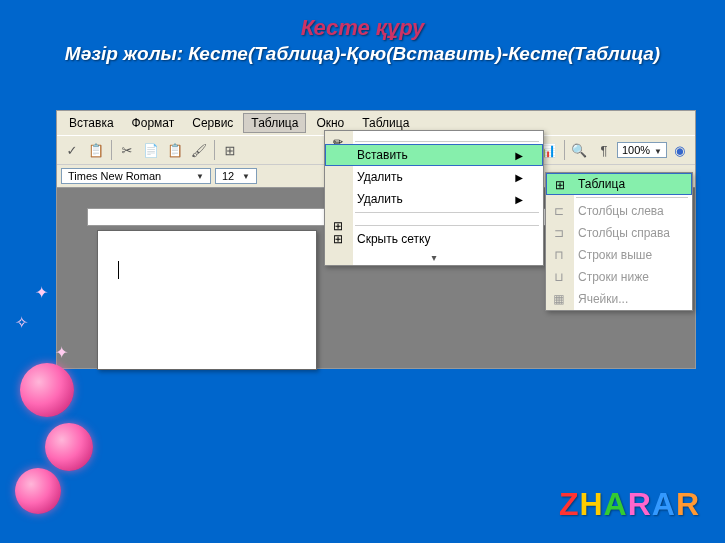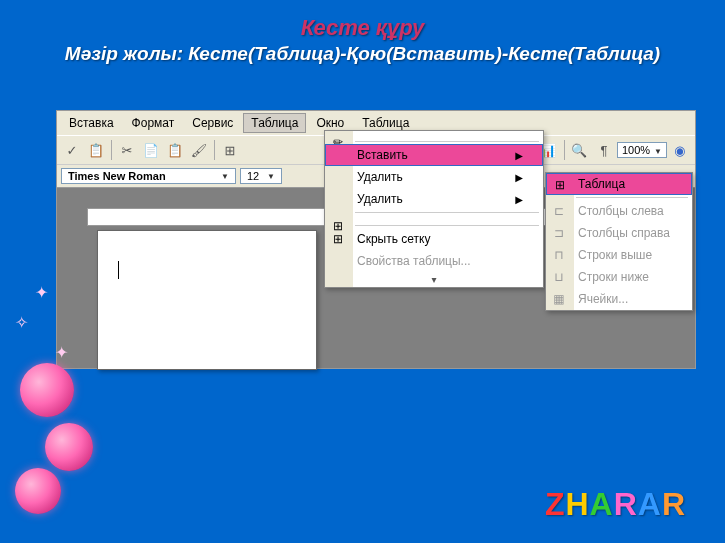--- a/index.html
+++ b/index.html
@@ -100,21 +100,21 @@
   }
   .combo {
     border: 1px solid #7f9db9;
     background: #fff;
     padding: 1px 6px;
     font-size: 11px;
     display: flex;
     align-items: center;
     justify-content: space-between;
   }
-  .font-combo { width: 175px; font-weight: bold; }
+  .font-combo { width: 150px; }
   .size-combo { width: 42px; }
   .doc-area {
     background: #808080;
     height: 180px;
     padding: 20px 30px;
     position: relative;
   }
   .ruler {
     height: 18px;
     background: #fff;
@@ -155,21 +155,21 @@
   }
   .dmenu-item {
     position: relative;
     padding: 4px 20px 4px 32px;
     cursor: default;
     display: flex;
     align-items: center;
     justify-content: space-between;
   }
   .dmenu-item.highlighted {
-    background: #ec4899;
+    background: #86efac;
     border: 1px solid #316ac5;
     padding: 3px 19px 3px 31px;
   }
   .dmenu-item.disabled {
     color: #999;
   }
   .dmenu-sep {
     height: 1px;
     background: #ccc;
     margin: 2px 4px 2px 30px;
@@ -223,21 +223,21 @@
   .rose1 { top: 90px; left: 15px; }
   .rose2 { top: 150px; left: 40px; width: 48px; height: 48px; }
   .rose3 { top: 195px; left: 10px; width: 46px; height: 46px; }
   .sparkle {
     position: absolute;
     color: #ffccf0;
     font-size: 16px;
   }
   .logo {
     position: absolute;
-    right: 39px;
+    right: 25px;
     bottom: 20px;
     font-size: 32px;
     font-weight: 900;
     font-family: Arial Black, sans-serif;
     letter-spacing: 1px;
   }
   .logo span { display: inline-block; text-shadow: 1px 1px 2px rgba(0,0,0,0.4); }
 </style>
 </head>
 <body>
@@ -319,24 +319,20 @@
   <div class="dmenu-item">
     <span class="dmenu-icon">⊞</span>
       <span></span>
   </div>
   <div class="dmenu-sep"></div>
   <div class="dmenu-item">
     <span class="dmenu-icon">⊞</span>
     <span>Скрыть сетку</span>
       <span></span>
   </div>
-  <div class="dmenu-item disabled">
-    <span>Свойства таблицы...</span>
-      <span></span>
-  </div>
   <div class="chevron-expand">▾</div>
 </div>
 
 <div class="submenu">
   <div class="menu-left-strip"></div>
   <div class="dmenu-item highlighted">
     <span class="dmenu-icon">⊞</span>
     <span>Таблица</span>
       <span></span>
   </div>

